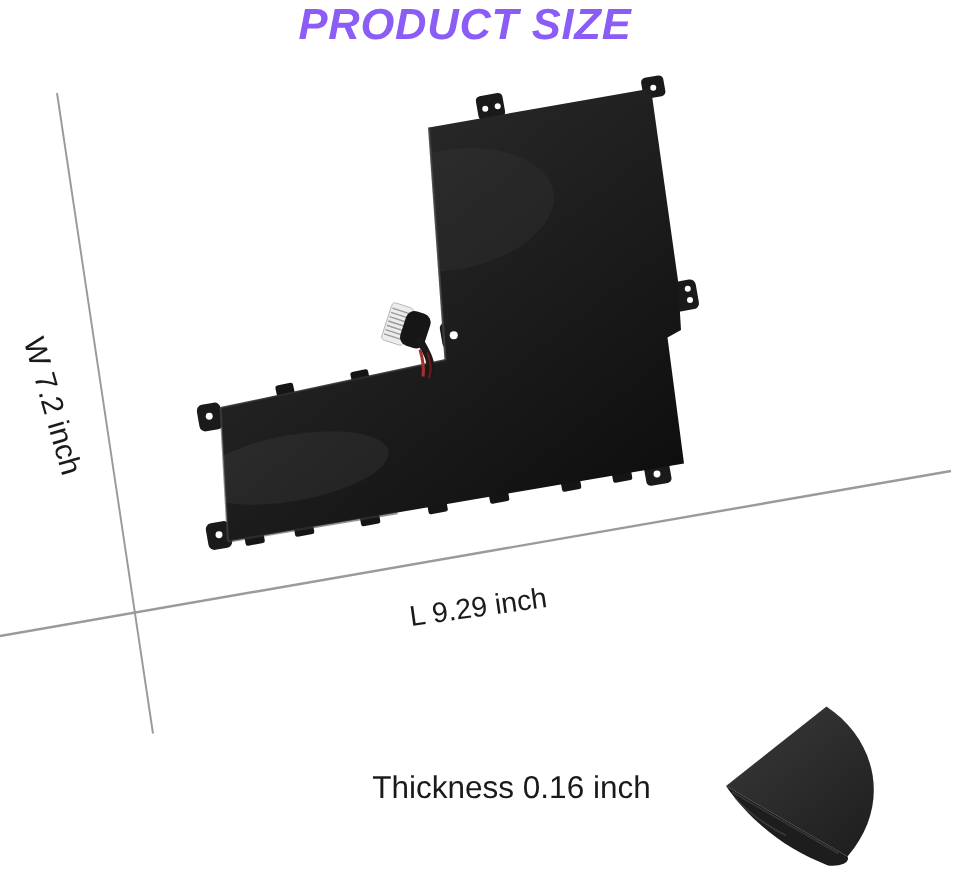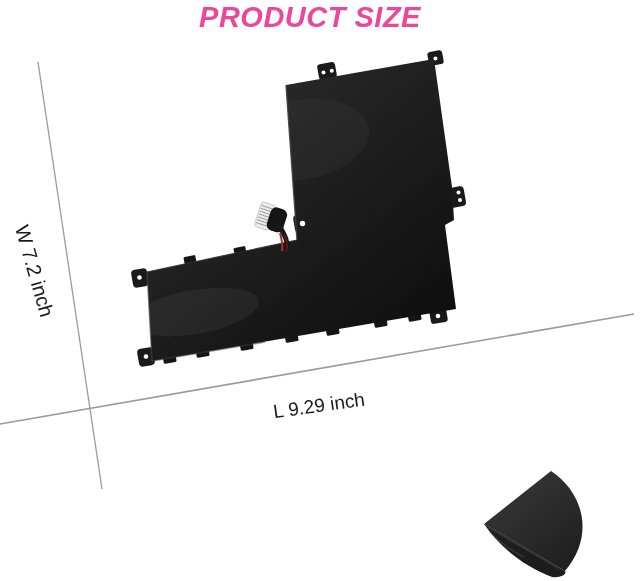--- a/index.html
+++ b/index.html
@@ -5,21 +5,21 @@
   html,body{margin:0;padding:0;background:#fff;}
   .stage{
     position:relative;width:640px;height:581px;background:#ffffff;
     overflow:hidden;font-family:"Liberation Sans",sans-serif;
   }
   .stage svg{position:absolute;left:0;top:0;}
   .label{position:absolute;color:#1a1a1a;white-space:nowrap;}
   .title{
     position:absolute;left:310px;top:1px;transform:translateX(-50%);
     font-size:29px;font-weight:700;font-style:italic;letter-spacing:.5px;
-    color:#ec4899;white-space:nowrap;
+    color:#8b5cf6;white-space:nowrap;
   }
   .dim-w{left:34px;top:271px;transform:translate(-50%,-50%) rotate(74deg);font-size:20px;}
   .dim-l{left:319px;top:406px;transform:translate(-50%,-50%) rotate(-8deg);font-size:19px;}
   .dim-t{left:341px;top:526px;transform:translate(-50%,-50%);font-size:21px;}
 </style>
 </head>
 <body>
 
 <div class="stage">
 
@@ -100,13 +100,14 @@
       <path d="M484 524 L551 471 C584 493 595 536 565 571 Z" fill="url(#gWedge)"></path>
       <path d="M484 524 L565 571 C567 575 560 578 552 577 C523 566 500 547 484 524 Z" fill="#1d1d1d"></path>
       <path d="M488 528 L559 569" stroke="#4a4a4a" stroke-width="1" opacity="0.6" fill="none"></path>
       <path d="M490 532 C500 543 512 551 524 557" stroke="#585858" stroke-width="1.2" opacity="0.45" fill="none"></path>
     </g>
   </svg>
 
   <div class="title">PRODUCT SIZE</div>
   <div class="label dim-w">W 7.2 inch</div>
   <div class="label dim-l">L 9.29 inch</div>
+  <div class="label dim-t">Thickness 0.16 inch</div>
 </div>
 
 </body></html>

